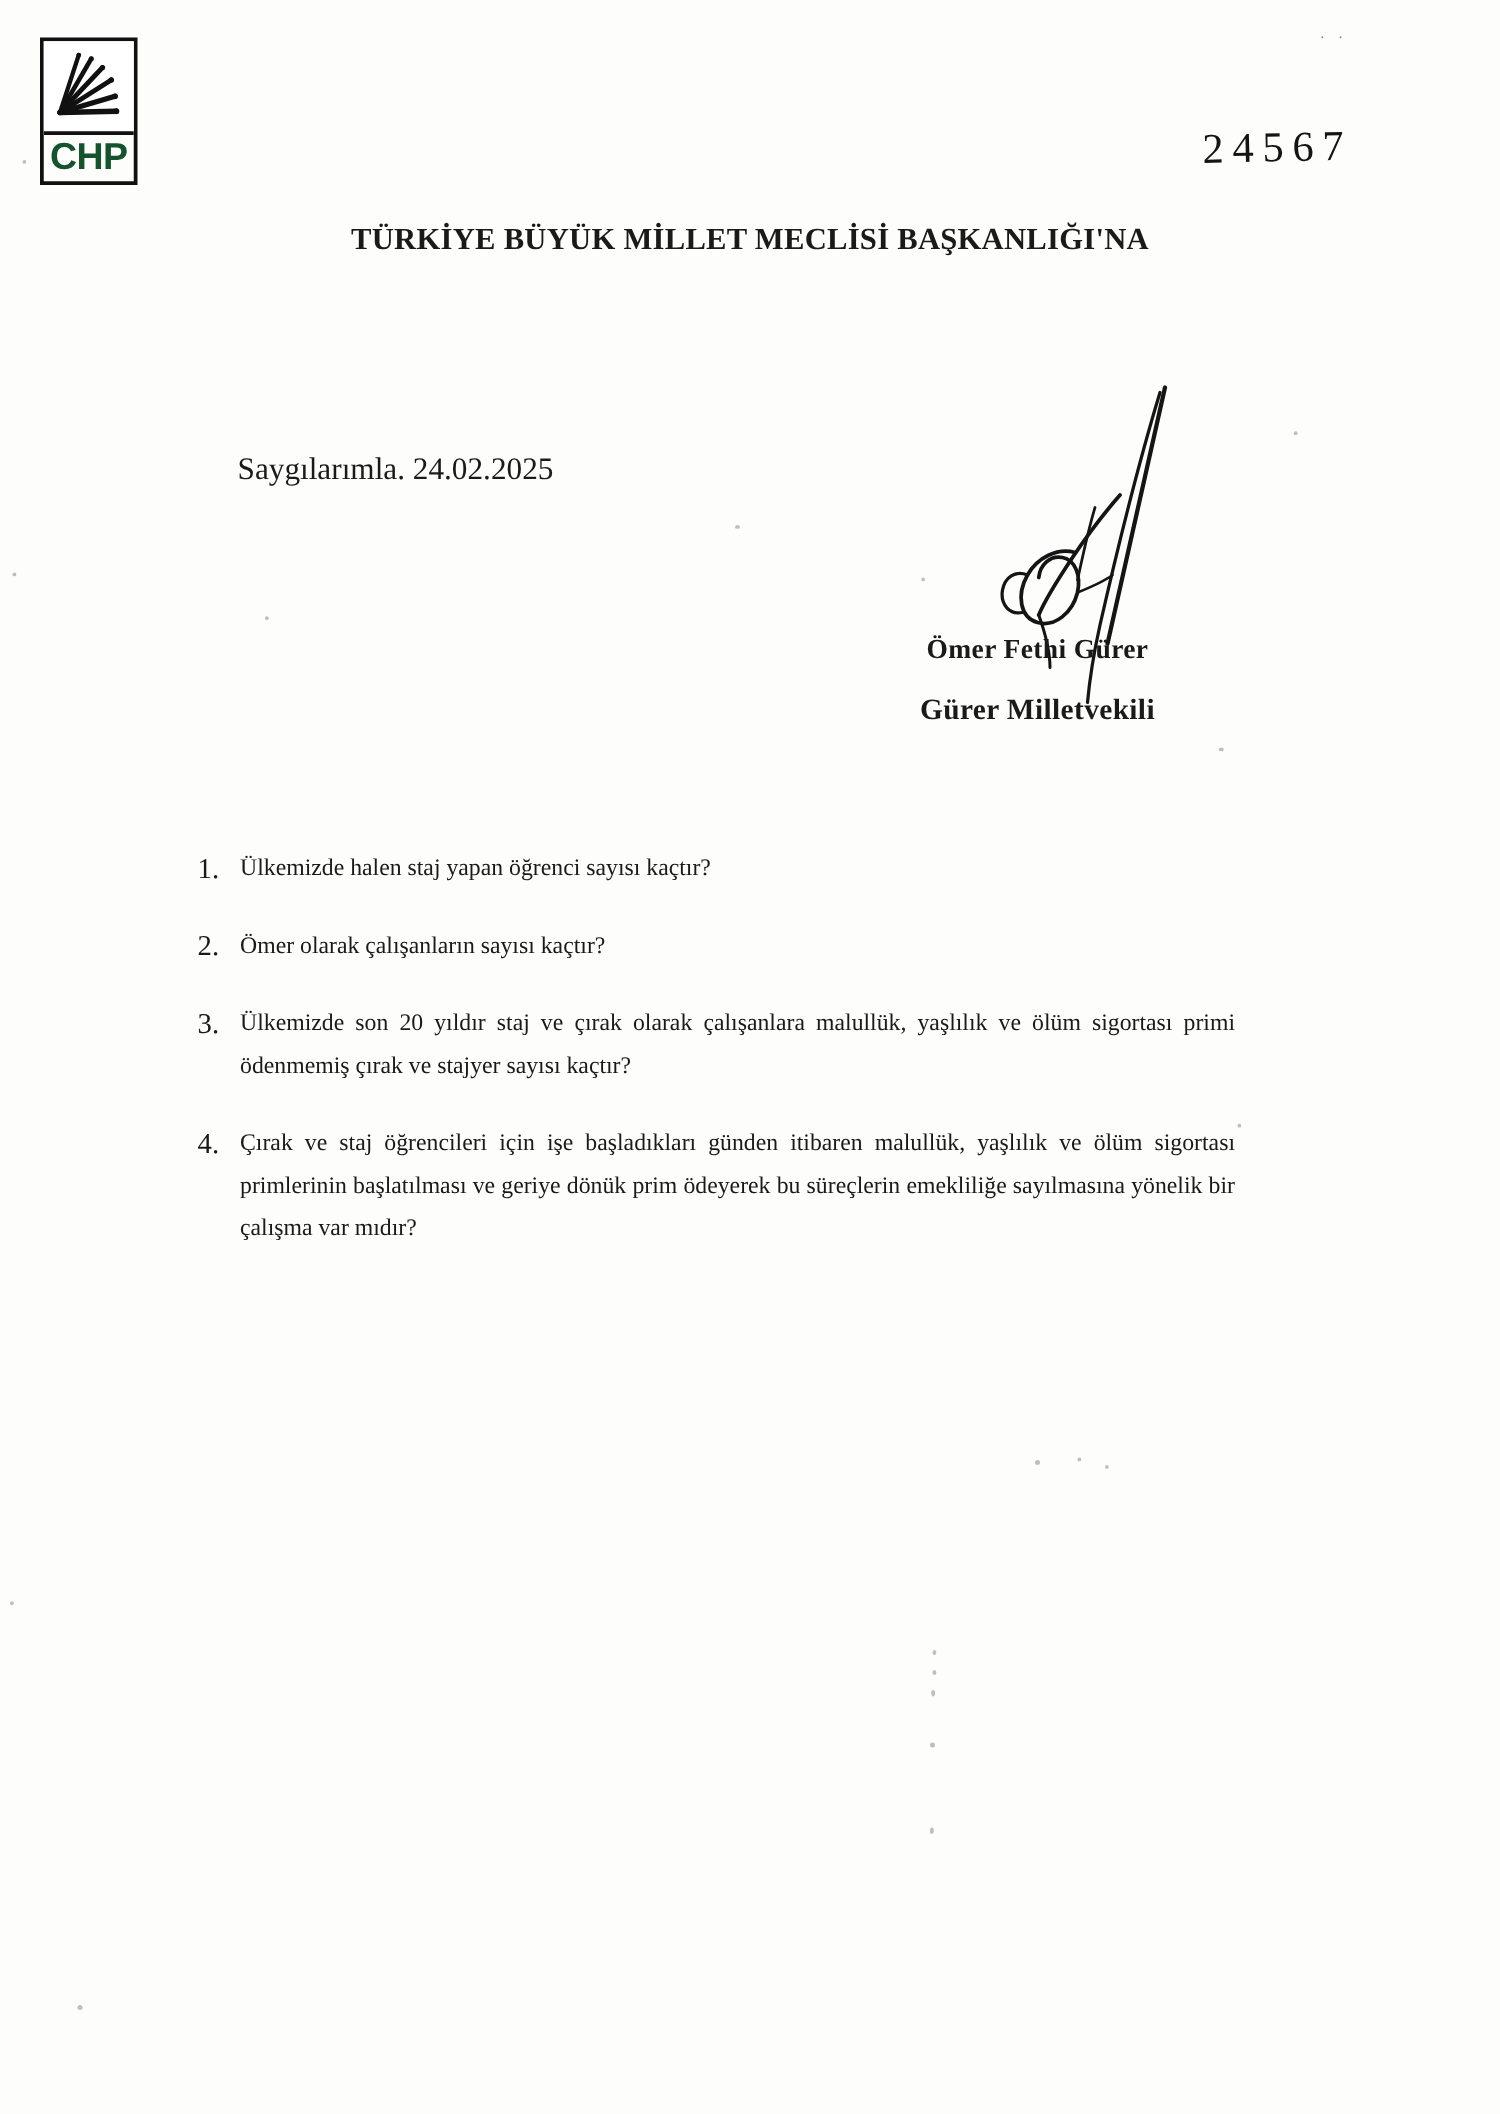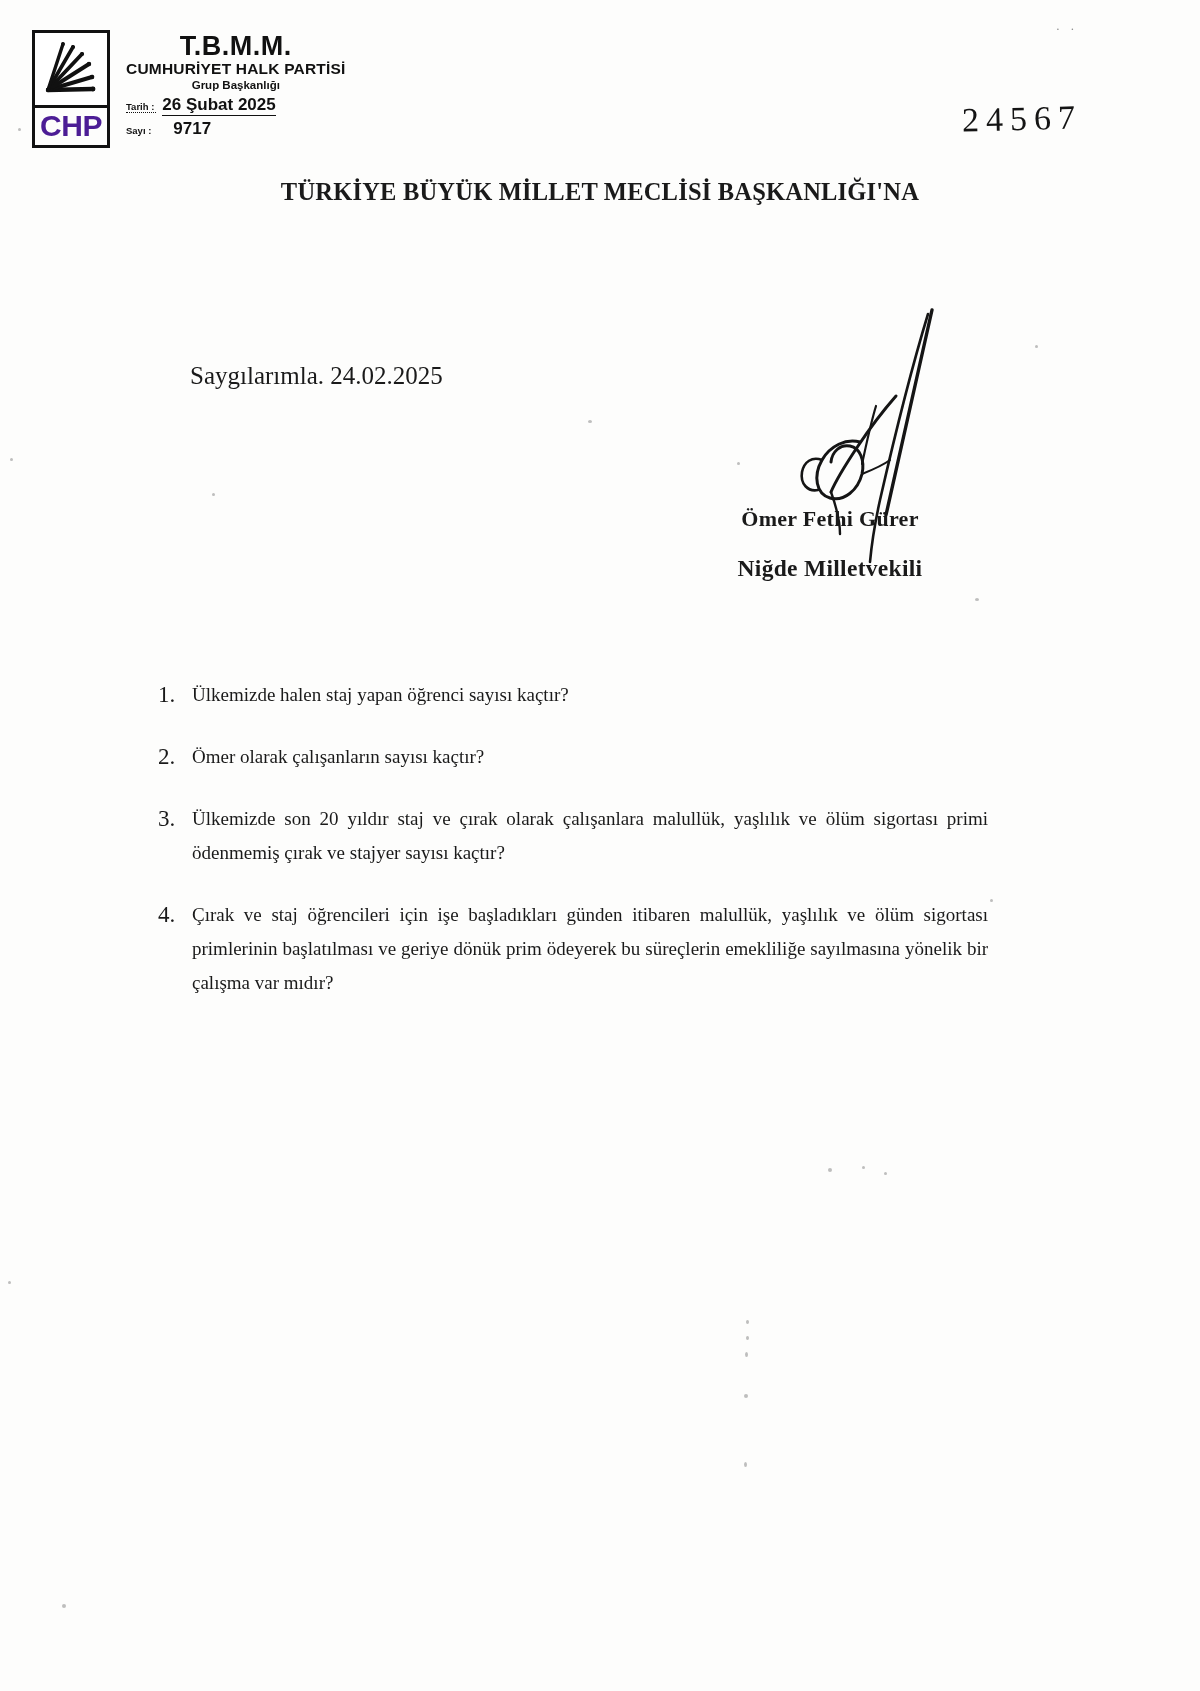--- a/index.html
+++ b/index.html
@@ -49,21 +49,21 @@
   }
   .logo-arrows svg { display: block; }
   .logo-word {
     text-align: center;
     font-family: "Liberation Sans", sans-serif;
     font-weight: bold;
     font-size: 30px;
     line-height: 34px;
     letter-spacing: -0.5px;
     padding: 1px 0 2px;
-    color: #4c1d95;
+    color: #14532d;
   }
 
   .lh-text {
     margin-left: 16px;
     padding-top: 2px;
     font-family: "Liberation Sans", sans-serif;
     color: #111;
   }
   .lh-tbmm {
     font-size: 27px;
@@ -249,35 +249,20 @@
             <circle cx="54" cy="31" r="2.2"></circle>
             <circle cx="47" cy="21" r="2.1"></circle>
             <circle cx="38" cy="14" r="2.0"></circle>
             <circle cx="28" cy="11" r="1.9"></circle>
           </g>
         </svg>
       </div>
       <div class="logo-word">CHP</div>
     </div>
 
-    <div class="lh-text">
-      <div class="lh-tbmm">T.B.M.M.</div>
-      <div class="lh-chp">CUMHURİYET HALK PARTİSİ</div>
-      <div class="lh-grup">Grup Başkanlığı</div>
-
-      <div class="lh-row date">
-        <span class="lh-label">Tarih :</span>
-        <span class="lh-value">26 Şubat 2025</span>
-      </div>
-
-      <div class="lh-row sayi">
-        <span class="lh-label">Sayı :</span>
-        <span class="lh-value">9717</span>
-      </div>
-    </div>
   </div>
 
   <div class="stamp-dots">. .</div>
   <div class="stamp-number">24567</div>
 
   <div class="doc-title">TÜRKİYE BÜYÜK MİLLET MECLİSİ BAŞKANLIĞI'NA</div>
 
 
   <div class="salute">Saygılarımla. 24.02.2025</div>
 
@@ -290,21 +275,21 @@
         <path d="M176 106 C170 126 166 146 162 164" stroke-width="2.2"></path>
         <path d="M160 142 C146 138 130 146 122 160 C113 176 116 194 130 198 C144 202 158 190 162 174 C165 160 160 148 150 146 C140 144 132 152 131 162" stroke-width="3"></path>
         <path d="M122 160 C112 156 104 162 102 172 C100 184 108 192 118 190" stroke-width="2.6"></path>
         <path d="M131 192 C136 206 140 220 140 234" stroke-width="2.4"></path>
         <path d="M162 174 C172 170 182 166 190 160" stroke-width="2"></path>
       </g>
     </svg>
   </div>
 
   <div class="sig-name">Ömer Fethi Gürer</div>
-  <div class="sig-role">Niğde Milletvekili</div>
+  <div class="sig-role">Gürer Milletvekili</div>
 
   <div class="questions">
 
     <div class="q-item">
       <div class="q-num">1.</div>
       <div class="q-text">Ülkemizde halen staj yapan öğrenci sayısı kaçtır?</div>
     </div>
 
     <div class="q-item">
       <div class="q-num">2.</div>

